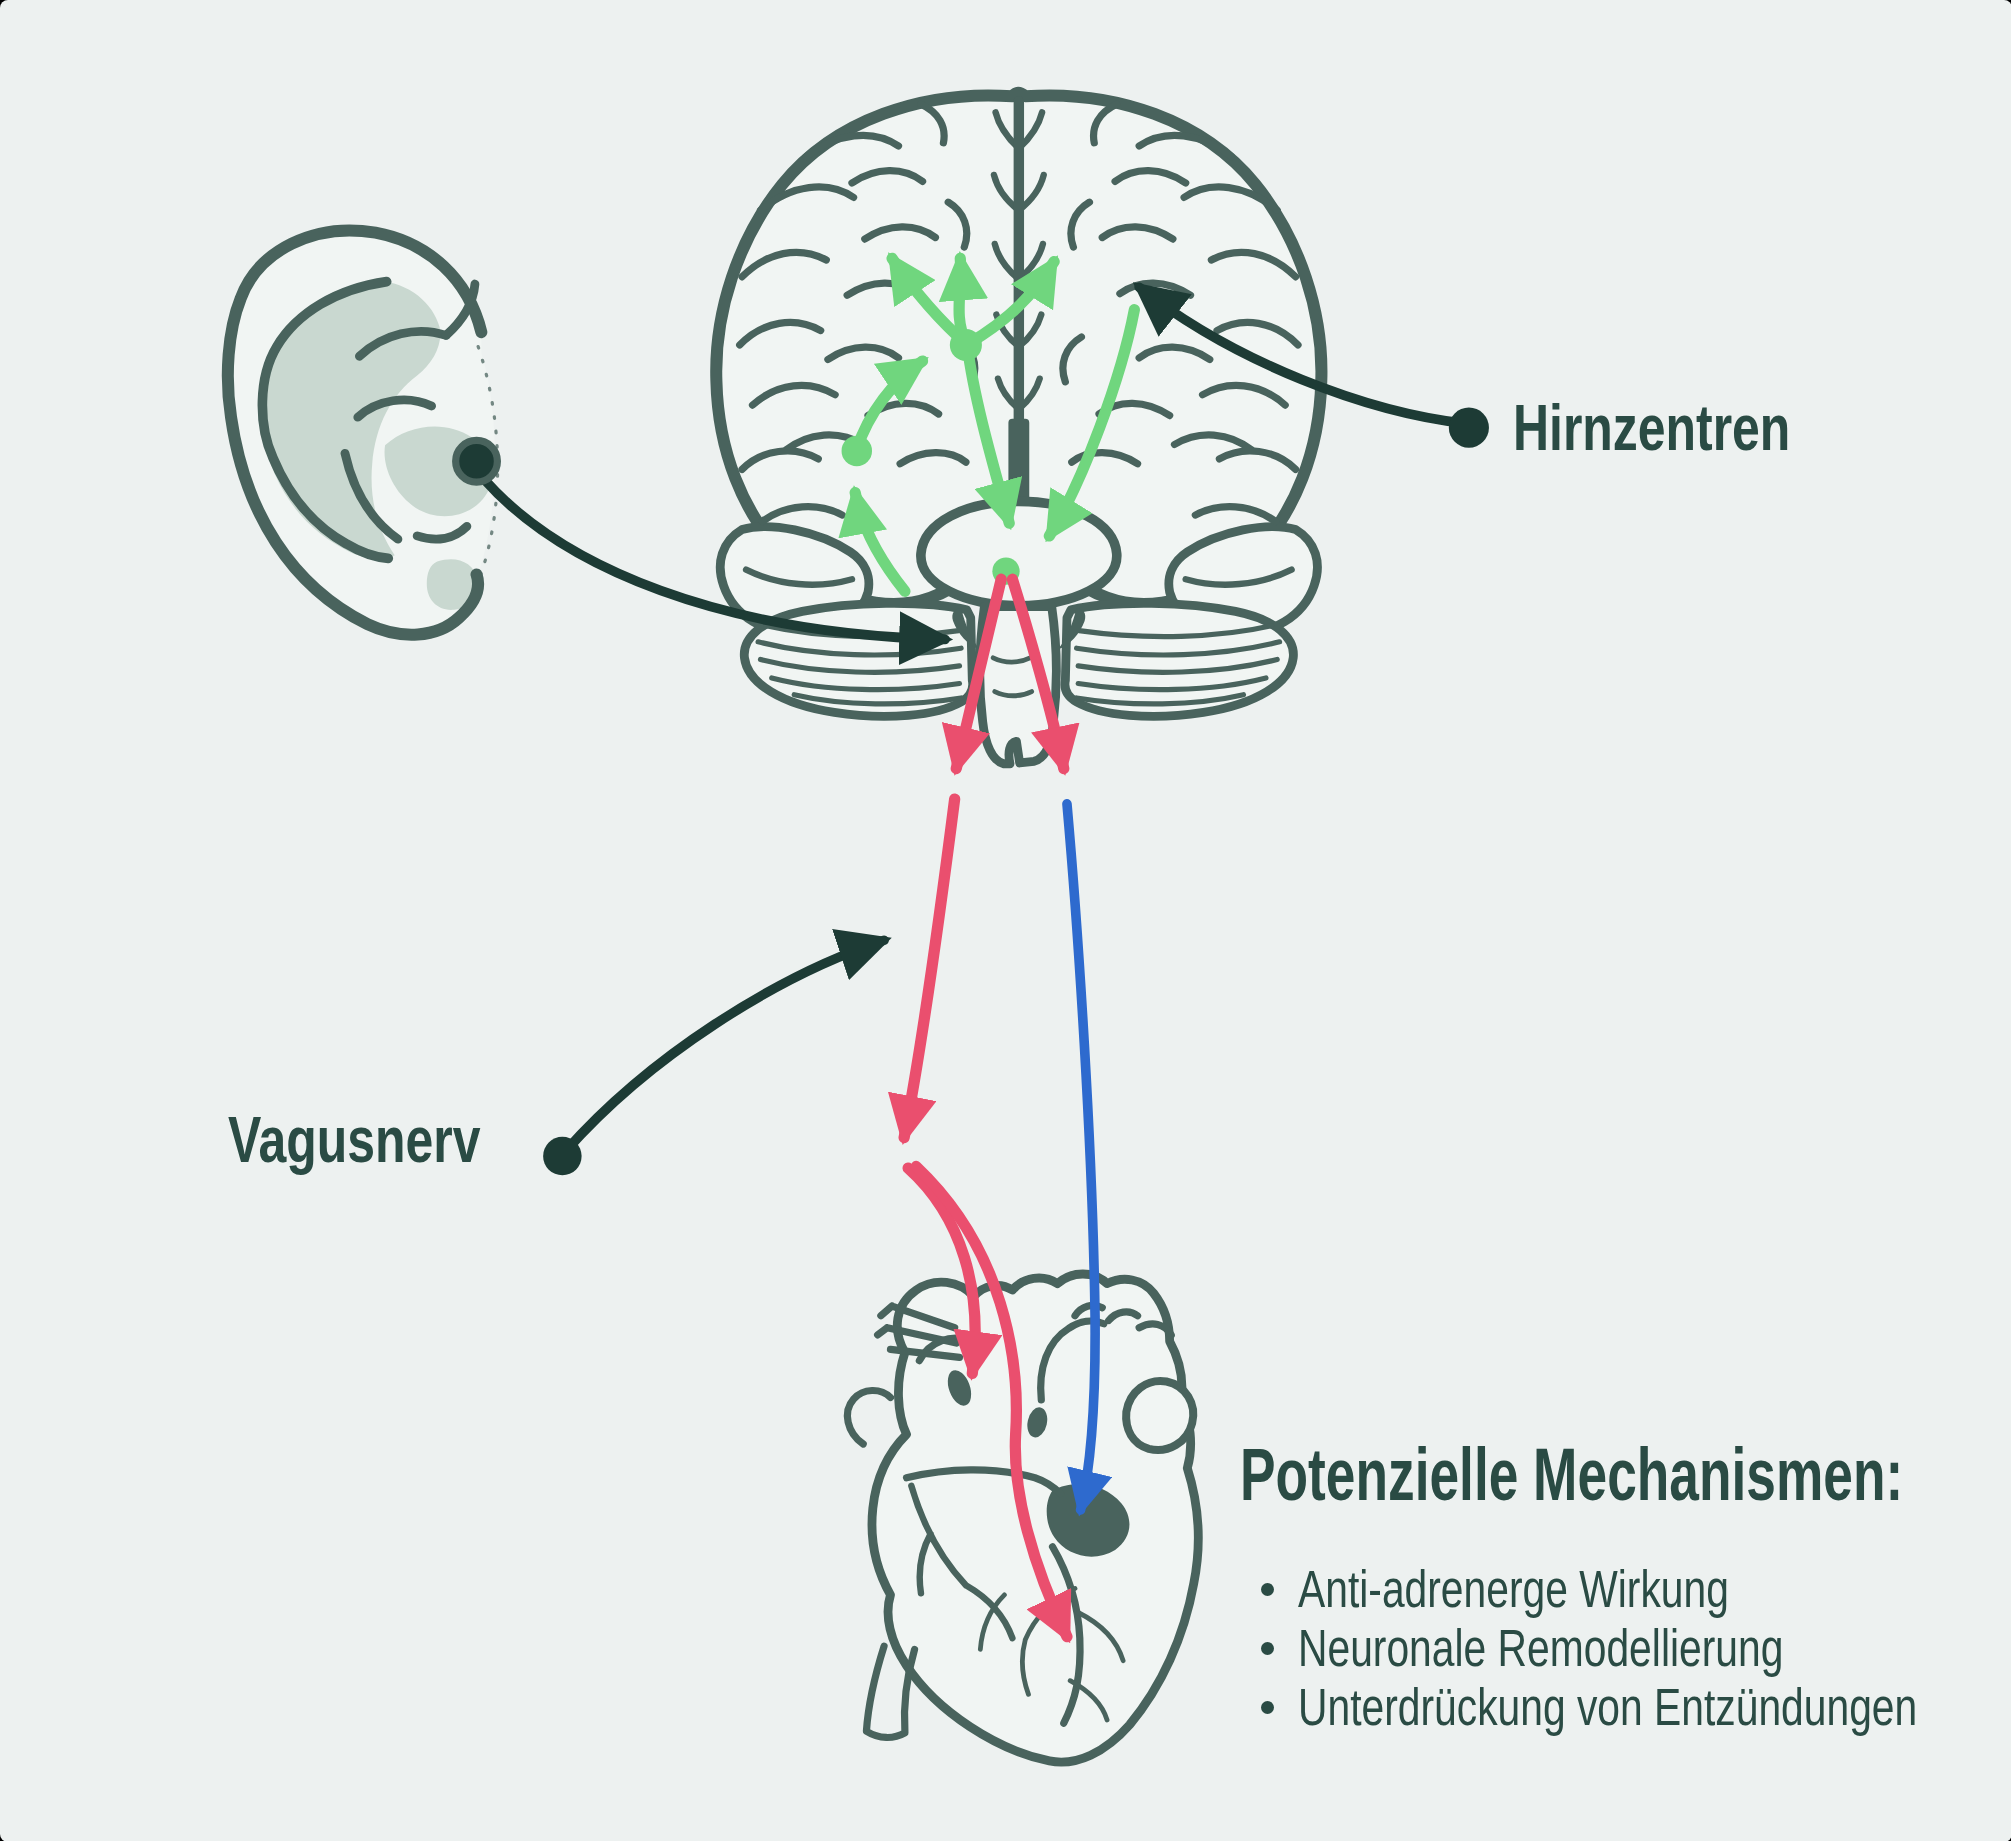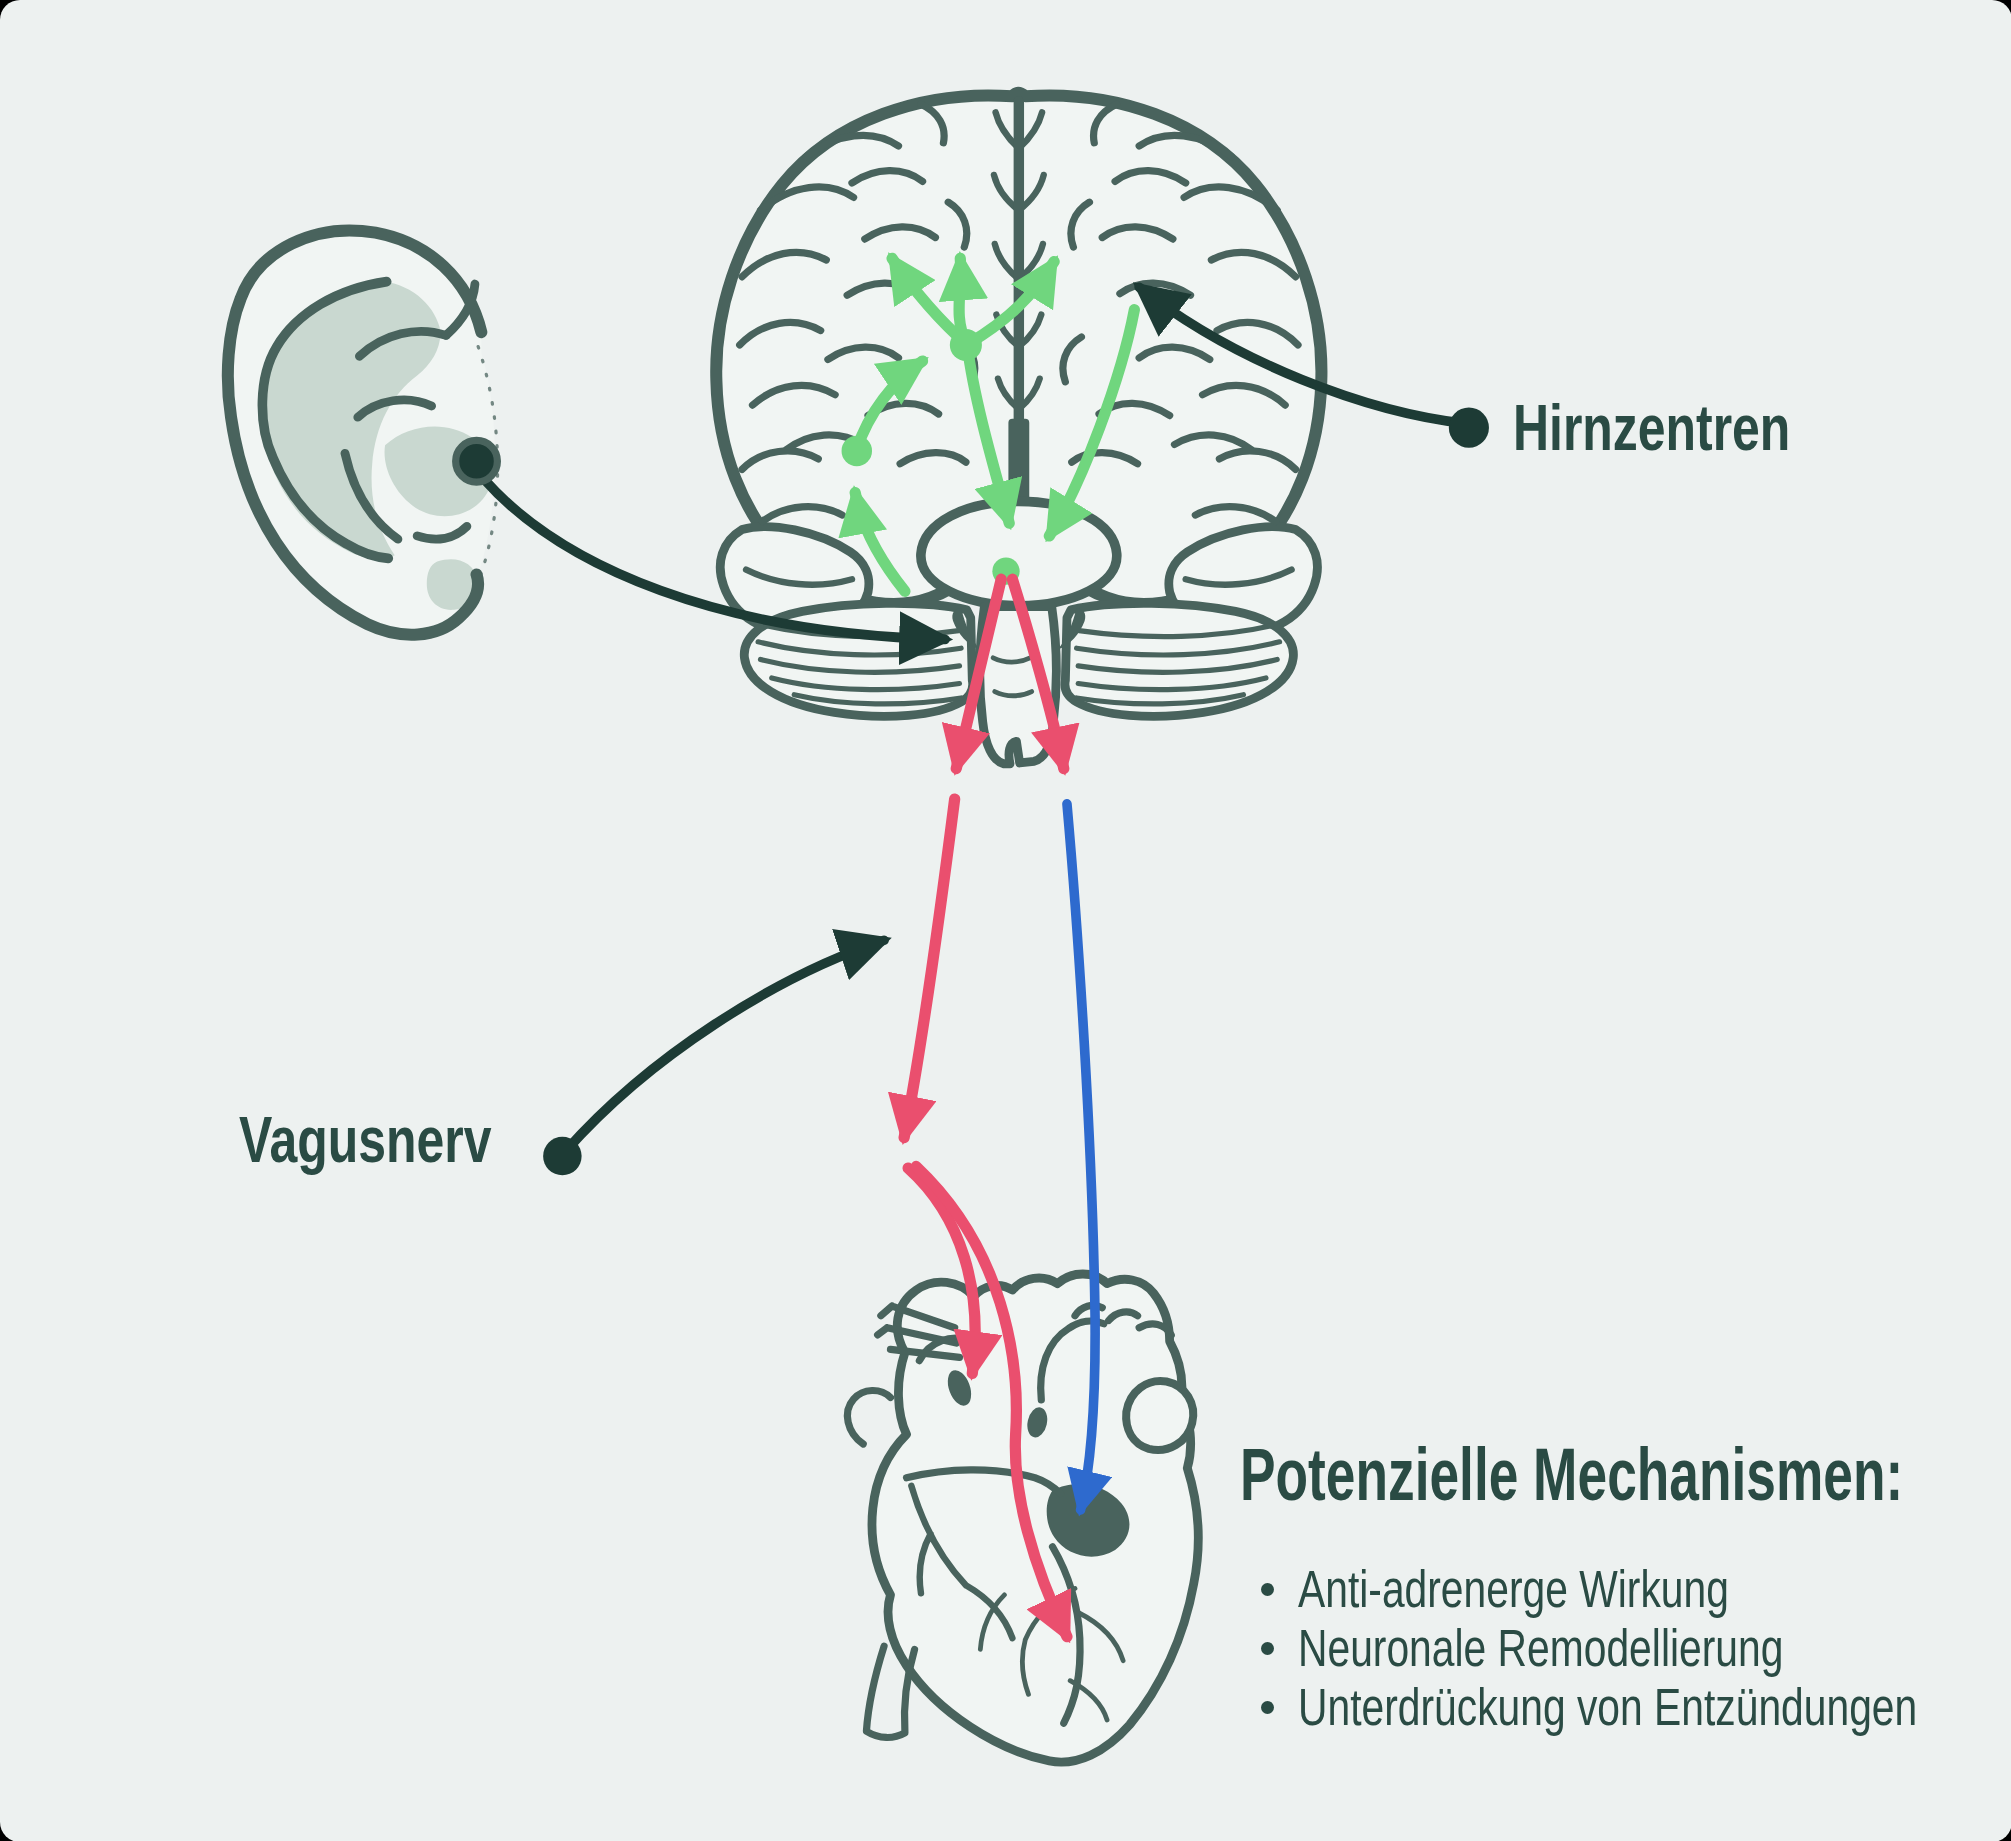--- a/index.html
+++ b/index.html
@@ -4,42 +4,42 @@
 <style>
   :root{
     --background:#edf1f0; --outer_bg:#000000; --text:#2a4b44; --connector:#1d3b35;
     --organ_outline:#49635d; --organ_fill:#f1f5f3; --shading:#c9d8d0;
     --green:#70d67e; --red:#ea4f6e; --blue:#2e6ace;
   }
   *{box-sizing:border-box;}
   html,body{margin:0;padding:0;}
   body{width:2012px;height:1842px;background:var(--outer_bg);position:relative;
        font-family:"Liberation Sans",sans-serif;}
-  .card{position:absolute;inset:0;background:var(--background);border-radius:20px;overflow:hidden;padding-left:32px;}
+  .card{position:absolute;inset:0;background:var(--background);border-radius:8px;overflow:hidden;padding-left:32px;}
   svg{position:absolute;inset:0;display:block;}
 
   
   .org{stroke:var(--organ_outline);fill:none;stroke-linecap:round;stroke-linejoin:round;}
   .orgfill{fill:var(--organ_fill);}
   .darkfill{fill:var(--organ_outline);stroke:none;}
   .shade{fill:var(--shading);stroke:none;}
   .gline{stroke:var(--green);fill:none;stroke-width:14;stroke-linecap:round;}
   .gdot{fill:var(--green);stroke:none;}
   .rline{stroke:var(--red);fill:none;stroke-width:14;stroke-linecap:round;}
   .bline{stroke:var(--blue);fill:none;stroke-width:12;stroke-linecap:round;}
   .cline{stroke:var(--connector);fill:none;stroke-width:12;stroke-linecap:round;}
   .cdot{fill:var(--connector);}
   #ahG path{fill:var(--green);} #ahR path{fill:var(--red);}
   #ahB path{fill:var(--blue);} #ahD path{fill:var(--connector);}
 
   
   .label{position:absolute;color:var(--text);font-weight:bold;font-size:64px;line-height:64px;white-space:nowrap;}
   .squeeze{display:inline-block;transform:scaleX(0.78);transform-origin:0 50%;white-space:nowrap;}
   #label-hirnzentren{left:1513px;top:396px;}
-  #label-vagusnerv{left:239px;top:1108px;}
+  #label-vagusnerv{left:228px;top:1108px;}
   .mech{position:absolute;left:1240px;top:1436px;color:var(--text);}
   .mech-heading{font-weight:bold;font-size:74px;line-height:77px;}
   .mech-heading .squeeze{transform:scaleX(0.72);}
   .mech-list{list-style:none;margin:48px 0 0 0;padding:0;font-size:51px;}
   .mech-item{display:flex;align-items:center;height:56px;margin-bottom:3.2px;}
   .mech-dot{width:13px;height:13px;border-radius:50%;background:var(--text);margin:0 24px 0 21px;flex:none;}
   .mech-text{display:inline-block;transform:scaleX(0.80);transform-origin:0 50%;white-space:nowrap;}
 </style>
 </head>
 <body>

